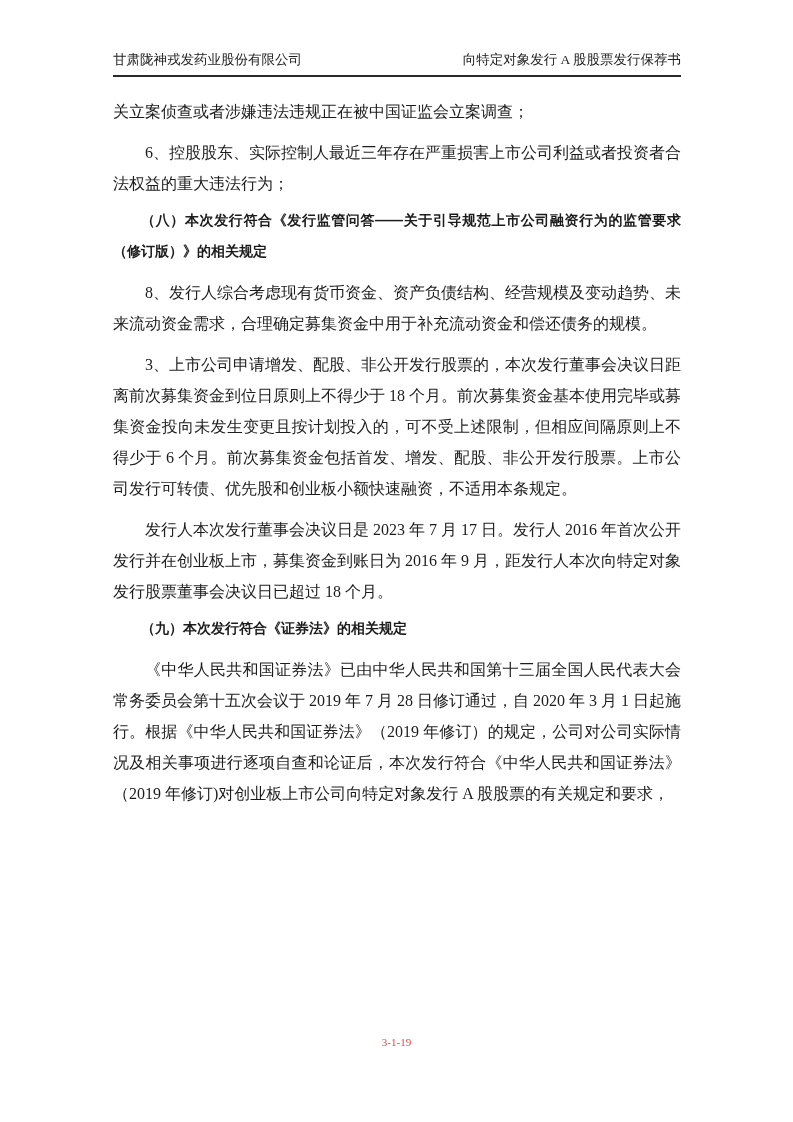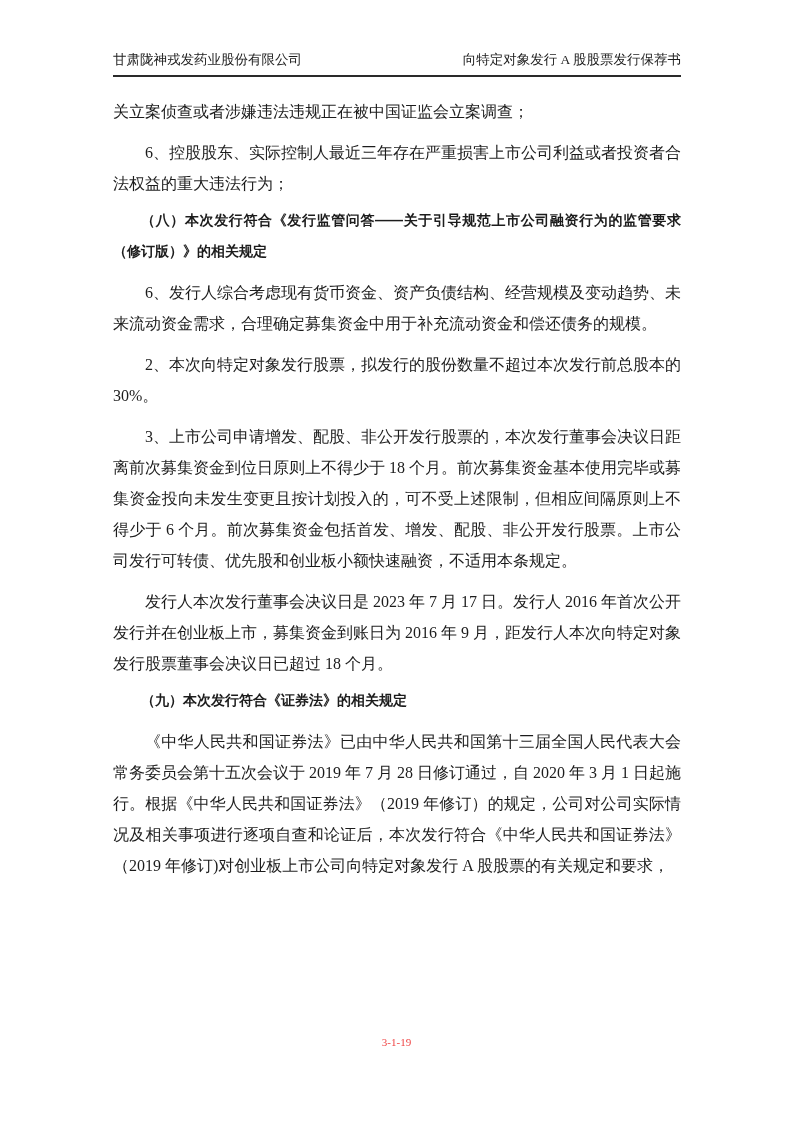--- a/index.html
+++ b/index.html
@@ -68,22 +68,21 @@
 
   <div class="page-header">
     <span>甘肃陇神戎发药业股份有限公司</span>
     <span>向特定对象发行 A 股股票发行保荐书</span>
   </div>
 
   <div class="content">
     <p class="para no-indent">关立案侦查或者涉嫌违法违规正在被中国证监会立案调查；</p>
     <p class="para">6、控股股东、实际控制人最近三年存在严重损害上市公司利益或者投资者合法权益的重大违法行为；</p>
     <h3 class="heading">（八）本次发行符合《发行监管问答——关于引导规范上市公司融资行为的监管要求（修订版）》的相关规定</h3>
-    <p class="para">6、发行人综合考虑现有货币资金、资产负债结构、经营规模及变动趋势、未来流动资金需求，合理确定募集资金中用于补充流动资金和偿还债务的规模。</p>
-    <p class="para">2、本次向特定对象发行股票，拟发行的股份数量不超过本次发行前总股本的 30%。</p>
+    <p class="para">8、发行人综合考虑现有货币资金、资产负债结构、经营规模及变动趋势、未来流动资金需求，合理确定募集资金中用于补充流动资金和偿还债务的规模。</p>
     <p class="para">3、上市公司申请增发、配股、非公开发行股票的，本次发行董事会决议日距离前次募集资金到位日原则上不得少于 18 个月。前次募集资金基本使用完毕或募集资金投向未发生变更且按计划投入的，可不受上述限制，但相应间隔原则上不得少于 6 个月。前次募集资金包括首发、增发、配股、非公开发行股票。上市公司发行可转债、优先股和创业板小额快速融资，不适用本条规定。</p>
     <p class="para">发行人本次发行董事会决议日是 2023 年 7 月 17 日。发行人 2016 年首次公开发行并在创业板上市，募集资金到账日为 2016 年 9 月，距发行人本次向特定对象发行股票董事会决议日已超过 18 个月。</p>
     <h3 class="heading">（九）本次发行符合《证券法》的相关规定</h3>
     <p class="para">《中华人民共和国证券法》已由中华人民共和国第十三届全国人民代表大会常务委员会第十五次会议于 2019 年 7 月 28 日修订通过，自 2020 年 3 月 1 日起施行。根据《中华人民共和国证券法》（2019 年修订）的规定，公司对公司实际情况及相关事项进行逐项自查和论证后，本次发行符合《中华人民共和国证券法》（2019 年修订)对创业板上市公司向特定对象发行 A 股股票的有关规定和要求，</p>
   </div>
 
   <div class="page-footer">3-1-19</div>
 
 </div>
 

